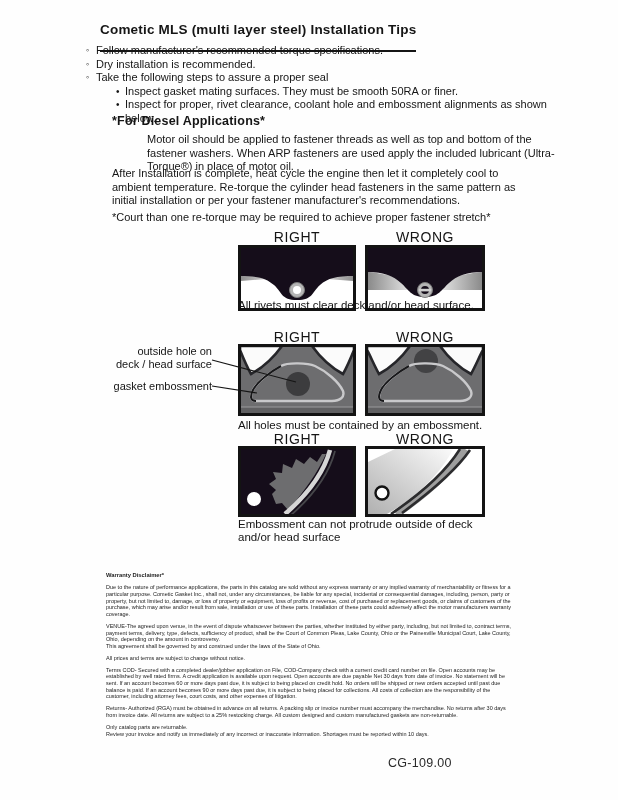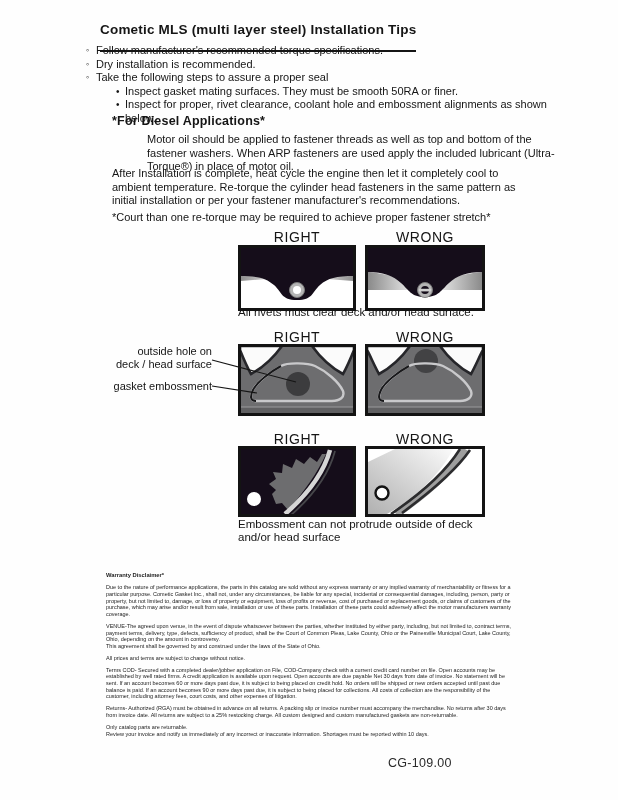--- a/index.html
+++ b/index.html
@@ -109,21 +109,21 @@
       <path d="M117,27 C92,29 78,36 66,45 L117,45 Z" fill="url(#gB2)"></path>
       <rect x="3" y="45" width="114" height="18" fill="#ffffff"></rect>
       <path d="M2,2 H118 V27 C100,27 92,31 84,38 C76,45 74,52 60,52 C46,52 44,45 36,38 C28,31 20,27 2,27 Z" fill="#150d1a"></path>
       <circle cx="60" cy="45" r="7.5" fill="#b5b5b5" stroke="#7d7d7d" stroke-width="1"></circle>
       <circle cx="60" cy="45" r="4" fill="#150d1a"></circle>
       <rect x="54" y="43.8" width="12" height="2.6" fill="#cfcfcf"></rect>
       <rect x="1.5" y="1.5" width="117" height="63" fill="none" stroke="#131313" stroke-width="3"></rect>
     </svg>
   </div>
 
-  <div class="abs caption" style="left:238px;top:306px;width:300px;">All rivets must clear deck and/or head surface.</div>
+  <div class="abs caption" style="left:238px;top:299px;width:300px;">All rivets must clear deck and/or head surface.</div>
 
   <div class="abs panel-label" style="left:238px;top:329px;width:118px;">RIGHT</div>
   <div class="abs panel-label" style="left:365px;top:329px;width:120px;">WRONG</div>
 
   <div class="abs callout" style="top:345px;">
     <div>outside hole on</div>
     <div>deck / head surface</div>
   </div>
   <div class="abs callout" style="top:380px;">gasket embossment</div>
 
@@ -153,20 +153,21 @@
       <path d="M44,22 C33,28 20,38 16,46 C13,52 13,57 19,57" fill="none" stroke="#19191b" stroke-width="2"></path>
       <rect x="1.5" y="1.5" width="117" height="69" fill="none" stroke="#131313" stroke-width="3"></rect>
     </svg>
   </div>
 
   <svg class="abs" style="left:210px;top:352px;pointer-events:none;" width="92" height="46" viewBox="0 0 92 46">
     <line x1="2" y1="8" x2="86" y2="30" stroke="#151515" stroke-width="1.2"></line>
     <line x1="2" y1="34" x2="47" y2="41" stroke="#151515" stroke-width="1.2"></line>
   </svg>
 
+  <div class="abs caption" style="left:238px;top:419px;width:300px;">All holes must be contained by an embossment.</div>
 
   <div class="abs panel-label" style="left:238px;top:431px;width:118px;">RIGHT</div>
   <div class="abs panel-label" style="left:365px;top:431px;width:120px;">WRONG</div>
 
   <div class="abs" style="left:238px;top:446px;">
     <svg width="118" height="71" viewBox="0 0 118 71">
       <rect width="118" height="71" fill="#150d1a"></rect>
       <path d="M88,8 C80,26 66,46 50,64 L44,57 L38,58 L34,48 L38,44 L31,38 L38,33 L35,26 L44,27 L45,18 L54,22 L58,13 L66,18 L72,11 L79,16 L84,8 Z" fill="#6d6d6f"></path>
       <path d="M92,4 C86,26 70,48 47,68" fill="none" stroke="#d6d6d6" stroke-width="4.5"></path>
       <path d="M97,5 C91,28 75,50 52,70" fill="none" stroke="#46464a" stroke-width="1.8"></path>

